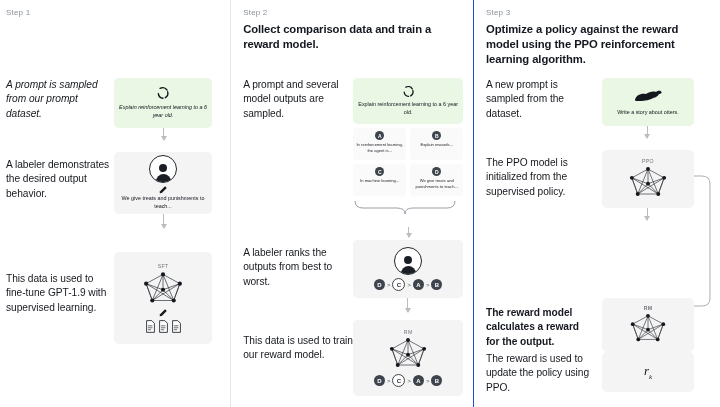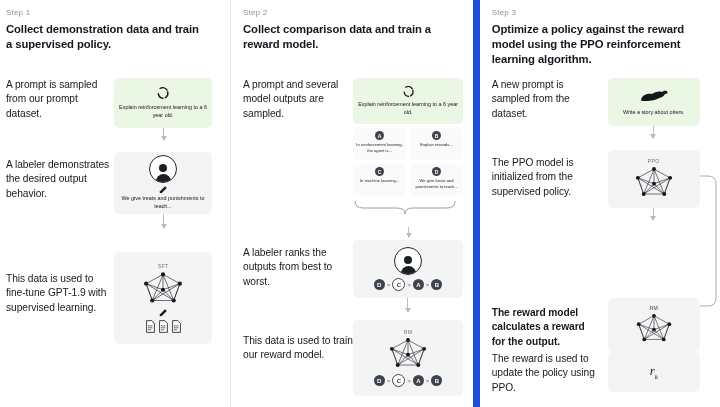--- a/index.html
+++ b/index.html
@@ -5,21 +5,21 @@
   html,body{margin:0;padding:0;}
   body{
     width:720px;height:407px;background:#ffffff;overflow:hidden;
     font-family:"Liberation Sans","DejaVu Sans",sans-serif;
     color:#13171f;
   }
   .board{position:relative;width:720px;height:407px;display:flex;gap:22px;}
   .col{position:relative;box-sizing:border-box;}
   .col1{width:222px;padding:8px 0 0 6px;}
   .col2{width:235px;padding:8px 0 0 12px;border-left:1px solid #e3e5e8;}
-  .col3{width:263px;padding:8px 0 0 12px;border-left:7px solid #1d4ed8;}
+  .col3{width:263px;padding:8px 0 0 12px;border-left:1px solid #1d4ed8;}
 
   .step-label{font-size:8px;color:#8a9099;letter-spacing:.2px;margin:0 0 5px 0;}
   .step-title{font-size:11.3px;font-weight:bold;line-height:1.32;margin:0;letter-spacing:-.1px;max-width:205px;}
 
   .rowzone{position:relative;}
   .caption{font-size:10.2px;line-height:1.42;color:#16191f;letter-spacing:-.05px;}
 
   
   .card{box-sizing:border-box;background:#f4f4f4;border-radius:5px;display:flex;
         flex-direction:column;align-items:center;justify-content:center;}
@@ -53,23 +53,22 @@
   .fml{font-family:"Liberation Serif","DejaVu Serif",serif;font-style:italic;font-size:13px;color:#15191e;}
   .fml sub{font-size:7px;}
 </style>
 </head>
 <body>
 
 <div class="board">
 
   <div class="col col1">
     <div class="step-label">Step 1</div>
-    <div class="step-title">Collect demonstration data and train a supervised policy.</div>
-
-    <div class="rowzone" style="position:absolute;left:6px;top:78px;width:216px;height:58px;">
+
+    <div class="rowzone" style="position:absolute;left:6px;top:78px;width:216px;height:58px;font-style:italic;">
       <div class="caption" style="position:absolute;left:0;top:0;width:100px;">A prompt is sampled from our prompt dataset.</div>
       <div class="card green" style="position:absolute;left:108px;top:0;width:98px;height:50px;">
         <svg width="14" height="14" viewBox="0 0 24 24">
           <path d="M7 4 A9 9 0 0 1 19 7" fill="none" stroke="#14171d" stroke-width="2.4" stroke-linecap="round"></path>
           <path d="M20 10 A9 9 0 0 1 16 20" fill="none" stroke="#14171d" stroke-width="2.4" stroke-linecap="round"></path>
           <path d="M12 21 A9 9 0 0 1 4 13" fill="none" stroke="#14171d" stroke-width="2.4" stroke-linecap="round"></path>
         </svg>
         <div class="card-text" style="margin-top:4px;">Explain reinforcement learning to a 6 year old.</div>
       </div>
       <div class="arrow" style="position:absolute;left:157px;top:50px;height:12px;"></div>

